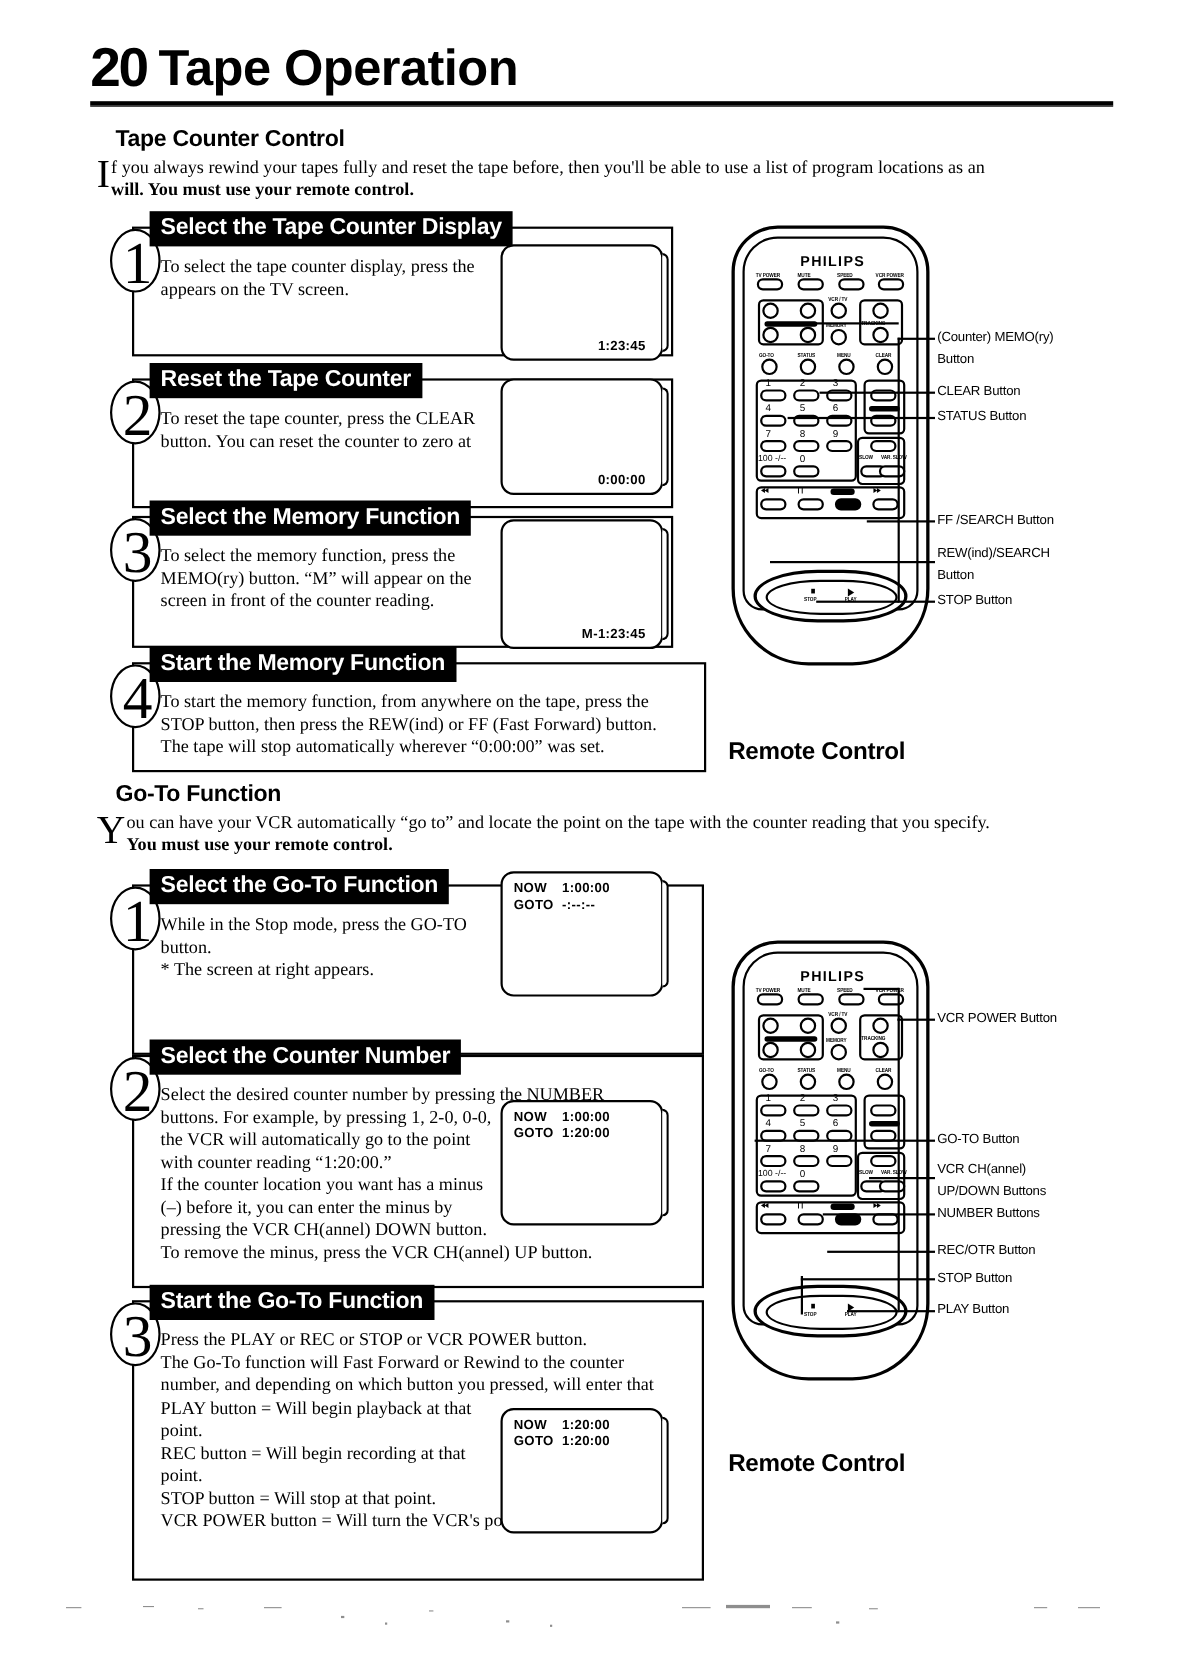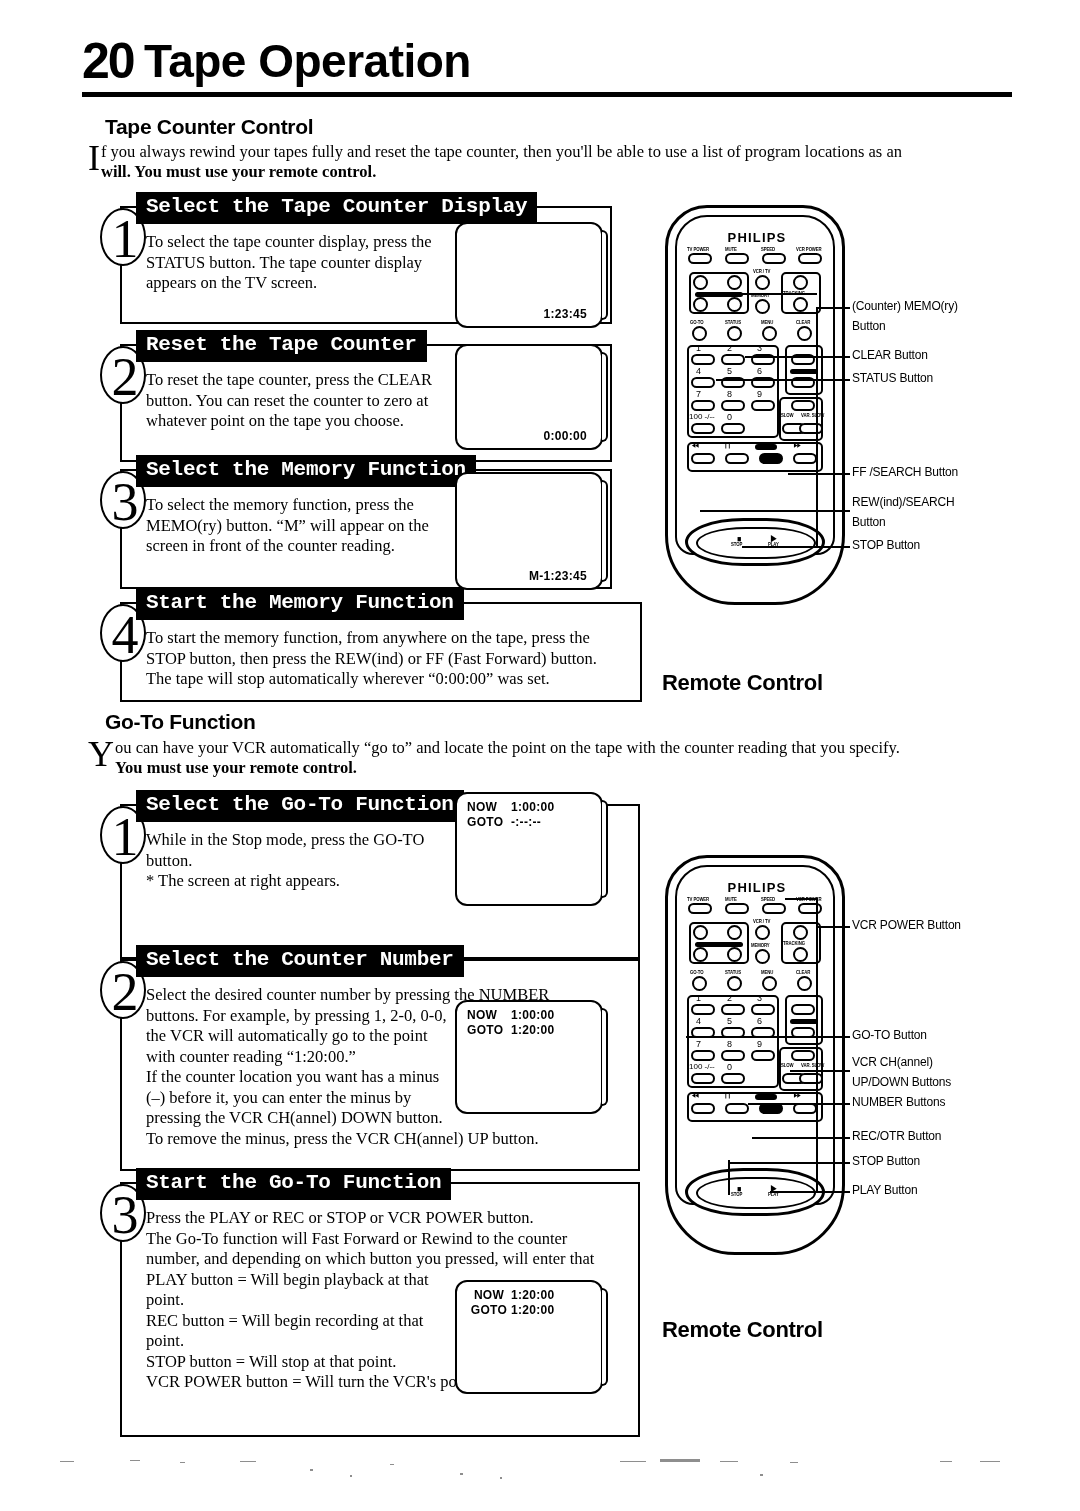--- a/index.html
+++ b/index.html
@@ -125,21 +125,21 @@
     font-size: 54px;
     line-height: 70px;
     font-weight: normal;
   }
   .step-title {
     position: absolute;
     left: 36px;
     top: 0px;
     background: #000;
     color: #fff;
-    font-family: Liberation Mono, monospace;
+    font-family: Liberation Sans, sans-serif;
     font-weight: bold;
     font-size: 21px;
     line-height: 28px;
     padding: 1px 10px 3px 10px;
     white-space: nowrap;
     z-index: 5;
     letter-spacing: -0.3px;
   }
   .step-body {
     position: absolute;
@@ -345,50 +345,48 @@
   <div class="page-header">
     <div class="page-number">20</div>
     <div class="header-title">Tape Operation</div>
     <div class="header-rule"></div>
     <div class="header-rule thin"></div>
   </div>
 
   <div class="section-heading" style="left:105px; top:115px;">Tape Counter Control</div>
   <div class="section-intro" style="left:88px; top:142px; width:930px;">
     <span class="dropcap">I</span>
-    <span>f you always rewind your tapes fully and reset the tape counter, then you'll be able to use a list of program locations as an</span><br>
+    <span>f you always rewind your tapes fully and reset the tape before, then you'll be able to use a list of program locations as an</span><br>
     <b>will. You must use your remote control.</b>
   </div>
 
   <div class="step" style="left:100px; top:192px;">
     <div class="step-frame" style="width:492px; height:118px;"></div>
     <div class="step-badge">
       <span>1</span>
     </div>
     <div class="step-title">Select the Tape Counter Display</div>
     <div class="step-body" style="width:330px;">
       <p>To select the tape counter display, press the</p>
-      <p>STATUS button. The tape counter display</p>
       <p>appears on the TV screen.</p>
     </div>
   </div>
   <div class="tv-screen" style="left:455px; top:222px; width:148px; height:106px;">
     <div class="tv-counter">1:23:45</div>
   </div>
 
   <div class="step" style="left:100px; top:330px;">
     <div class="step-frame" style="width:492px; height:118px;"></div>
     <div class="step-badge">
       <span>2</span>
     </div>
     <div class="step-title">Reset the Tape Counter</div>
     <div class="step-body" style="width:330px;">
       <p>To reset the tape counter, press the CLEAR</p>
       <p>button. You can reset the counter to zero at</p>
-      <p>whatever point on the tape you choose.</p>
     </div>
   </div>
   <div class="tv-screen" style="left:455px; top:344px; width:148px; height:106px;">
     <div class="tv-counter">0:00:00</div>
   </div>
 
   <div class="step" style="left:100px; top:455px;">
     <div class="step-frame" style="width:492px; height:120px;"></div>
     <div class="step-badge">
       <span>3</span>
@@ -478,21 +476,21 @@
       <p>The Go-To function will Fast Forward or Rewind to the counter</p>
       <p>number, and depending on which button you pressed, will enter that</p>
       <p>PLAY button = Will begin playback at that</p>
       <p>point.</p>
       <p>REC button = Will begin recording at that</p>
       <p>point.</p>
       <p>STOP button = Will stop at that point.</p>
       <p>VCR POWER button = Will turn the VCR's power off at that point.</p>
     </div>
   </div>
-  <div class="tv-screen" style="left:455px; top:1280px; width:148px; height:114px;text-align:center;">
+  <div class="tv-screen" style="left:455px; top:1280px; width:148px; height:114px;">
     <div class="tv-rows">
       <div class="row"><span class="lbl">NOW</span><span>1:20:00</span></div>
       <div class="row"><span class="lbl">GOTO</span><span>1:20:00</span></div>
     </div>
   </div>
 
   <div class="remote-wrap" style="left:665px; top:205px;">
     <div class="remote-body"></div>
     <div class="remote-inner">
       <div class="brand">PHILIPS</div>

